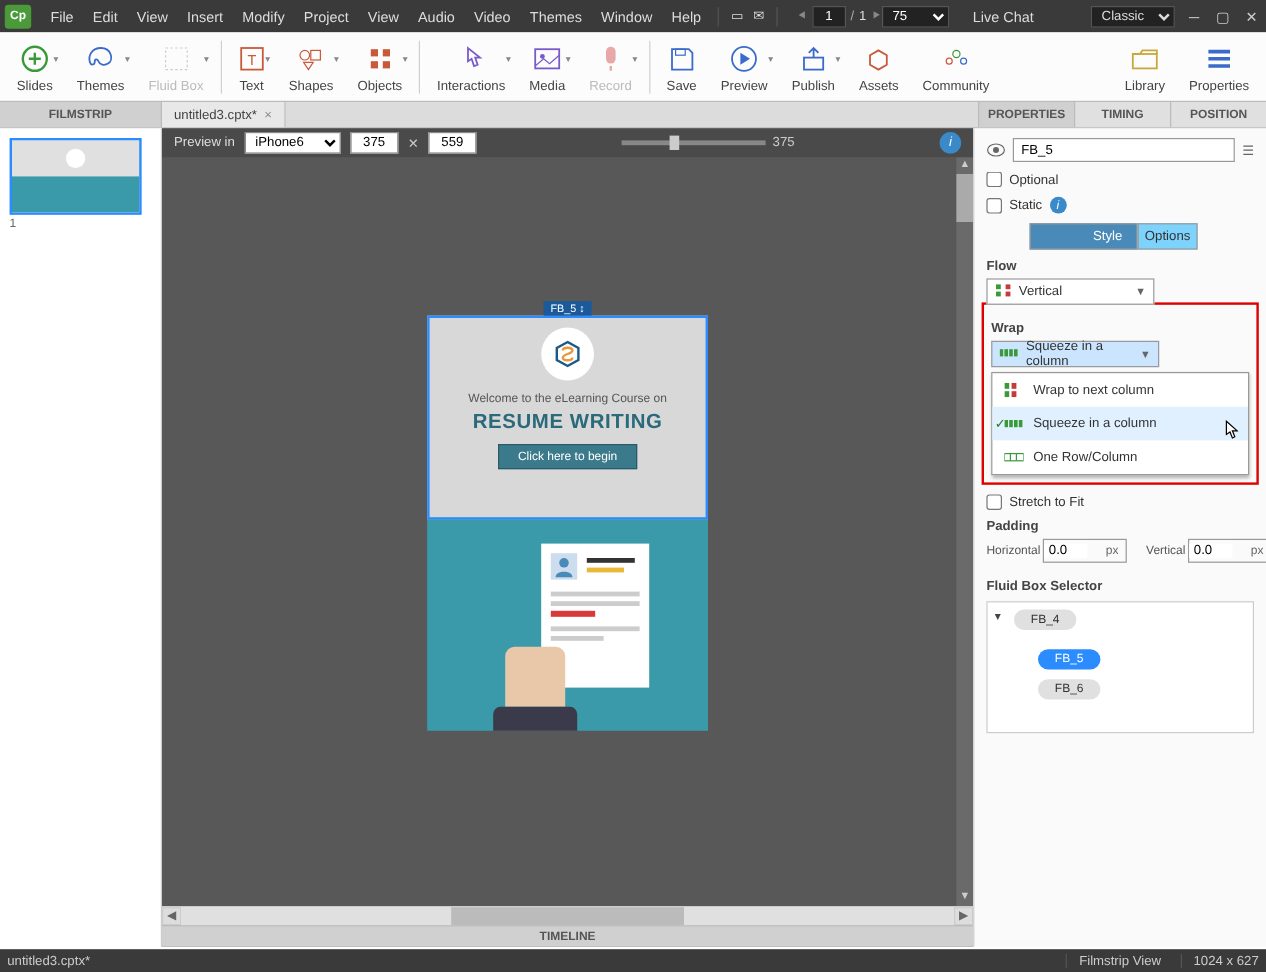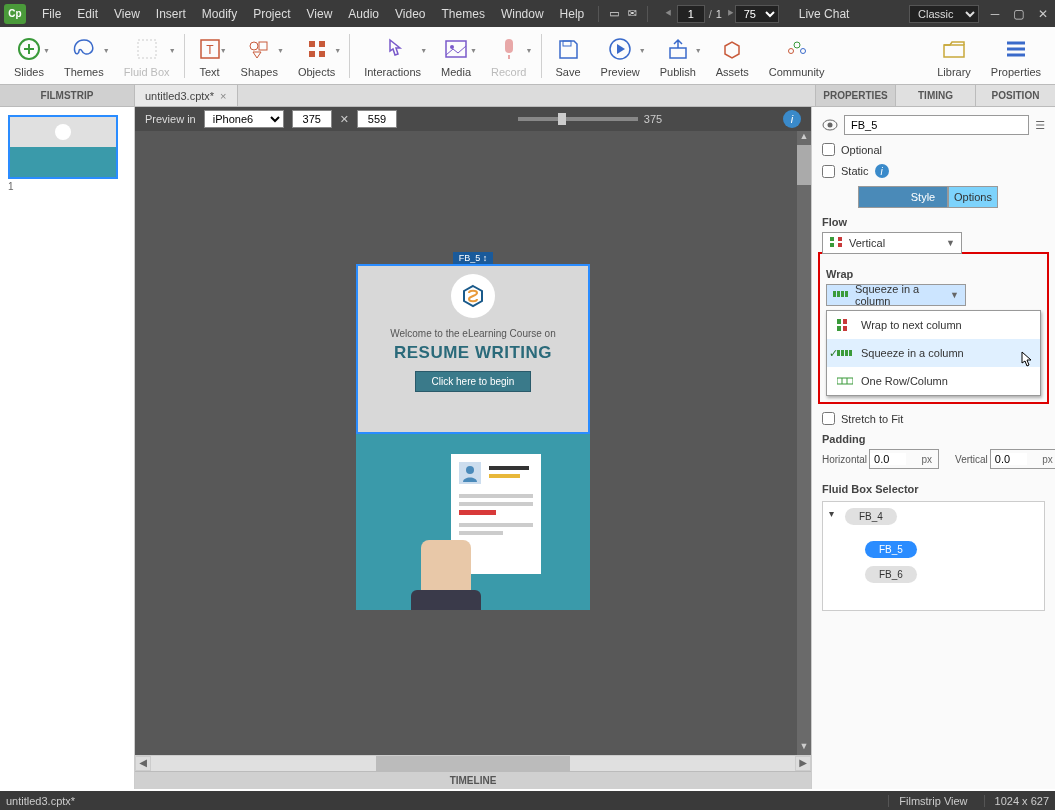--- a/index.html
+++ b/index.html
@@ -5,21 +5,21 @@
 * { margin: 0; padding: 0; box-sizing: border-box; font-family: Arial, sans-serif; }
 body { width: 1055px; height: 810px; background: #fff; overflow: hidden; position: relative; font-size: 11px; color: #333; }
 
 
 .menubar { height: 27px; background: #3a3a3a; display: flex; align-items: center; padding: 0 4px; color: #ddd; }
 .menubar .logo { width: 22px; height: 20px; background: #4a9a3a; border-radius: 3px; margin-right: 8px; display: flex; align-items: center; justify-content: center; color: #fff; font-weight: bold; font-size: 10px; }
 .menubar .menu-item { padding: 0 8px; cursor: pointer; font-size: 12px; }
 .menubar .menu-sep { width: 1px; height: 16px; background: #555; margin: 0 6px; }
 .menubar .page-ctrl { display: flex; align-items: center; gap: 4px; margin-left: 10px; }
 .menubar .page-input { width: 28px; height: 18px; background: #222; color: #fff; border: 1px solid #555; text-align: center; font-size: 11px; }
-.menubar .zoom-sel { width: 44px; height: 18px; background: #222; color: #fff; border: 1px solid #555; font-size: 11px; padding: 0 4px; }
+.menubar .zoom-sel { width: 56px; height: 18px; background: #222; color: #fff; border: 1px solid #555; font-size: 11px; padding: 0 4px; }
 .menubar .live-chat { margin-left: 20px; font-size: 12px; }
 .menubar .right { margin-left: auto; display: flex; align-items: center; gap: 8px; }
 .menubar .workspace-sel { width: 70px; height: 18px; background: #222; color: #ddd; border: 1px solid #555; font-size: 11px; padding: 0 4px; }
 .menubar .win-btn { width: 16px; height: 14px; cursor: pointer; display:inline-flex;align-items:center;justify-content:center;color:#ccc;font-size:12px; }
 
 
 .ribbon { height: 58px; background: #fcfcfc; border-bottom: 1px solid #bbb; display: flex; align-items: center; padding: 0 4px; }
 .ribbon .tool { display: flex; flex-direction: column; align-items: center; justify-content: center; padding: 2px 10px; cursor: pointer; height: 100%; position: relative; }
 .ribbon .tool .ico { height: 30px; display: flex; align-items: center; justify-content: center; }
 .ribbon .tool .lbl { font-size: 11px; color: #444; margin-top: 2px; }

